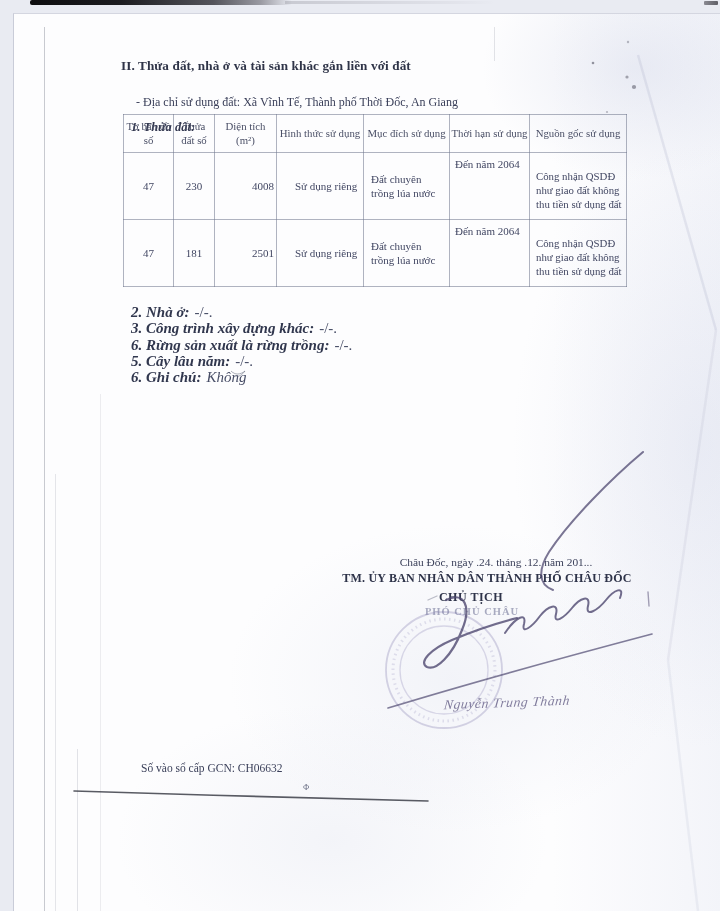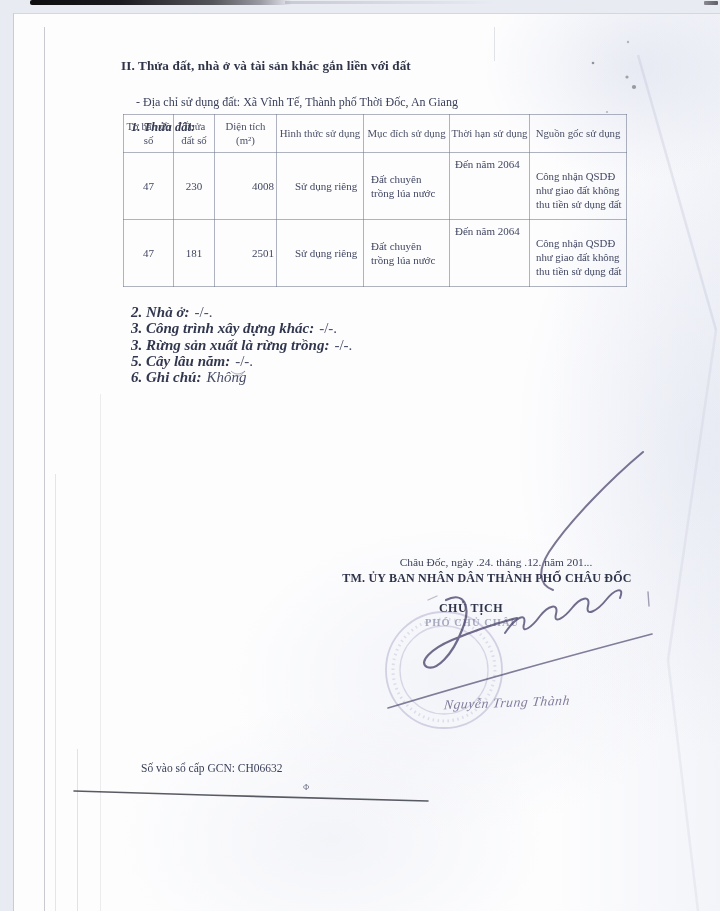--- a/index.html
+++ b/index.html
@@ -58,21 +58,21 @@
   td.c6{text-align:left;vertical-align:top;padding-top:16px;padding-left:6px;font-size:10.8px;}
 
   .items-list{position:absolute;left:117px;top:282px;font-size:15px;line-height:16.3px;color:#3b405a;margin-top:8px;}
   .item-label{font-weight:bold;font-style:italic;color:#31374e;}
   .item-value{margin-left:5px;color:#474d66;}
   .item-value.note{font-style:italic;}
 
   .sig-block{position:absolute;left:283px;top:542px;width:380px;text-align:center;color:#33384e;}
   .sig-date{font-size:11.4px;position:relative;left:9px;color:#3b405a;}
   .sig-committee{font-size:12px;font-weight:bold;margin-top:3px;letter-spacing:0.2px;color:#2e3349;}
-  .sig-title{font-size:12px;font-weight:bold;margin-top:15px;position:relative;left:-16px;letter-spacing:0.5px;color:#2e3349;}
+  .sig-title{font-size:12px;font-weight:bold;margin-top:4px;position:relative;left:-16px;letter-spacing:0.5px;color:#2e3349;}
   .sig-stamp-title{font-size:10.5px;font-weight:bold;margin-top:1px;position:relative;left:-15px;letter-spacing:1px;color:rgba(125,128,160,0.65);}
   .signer-name{
     position:absolute;left:383px;top:681px;width:220px;text-align:center;
     font-style:italic;font-size:13.5px;color:rgba(88,82,124,0.75);
     transform:skewX(-8deg) rotate(-2deg);letter-spacing:0.6px;
   }
   .registry-line{position:absolute;left:127px;top:748px;font-size:11.5px;color:#3b405a;}
   .registry-mark{position:absolute;left:289px;top:769px;font-size:8px;color:#70758a;}
 
   svg.overlay{position:absolute;left:0;top:0;width:720px;height:911px;pointer-events:none;}
@@ -127,21 +127,21 @@
             <td class="c5">Đến năm 2064</td>
             <td class="c6">Công nhận QSDĐ như giao đất không thu tiền sử dụng đất</td>
           </tr>
         </tbody>
     </table>
   </div>
 
   <div class="items-list">
       <div><span class="item-label">2. Nhà ở:</span><span class="item-value">-/-.</span></div>
       <div><span class="item-label">3. Công trình xây dựng khác:</span><span class="item-value">-/-.</span></div>
-      <div><span class="item-label">3. Rừng sản xuất là rừng trồng:</span><span class="item-value">-/-.</span></div>
+      <div><span class="item-label">6. Rừng sản xuất là rừng trồng:</span><span class="item-value">-/-.</span></div>
       <div><span class="item-label">5. Cây lâu năm:</span><span class="item-value">-/-.</span></div>
       <div><span class="item-label">6. Ghi chú:</span><span class="item-value note">Không</span></div>
     </div>
 
   <div class="sig-block">
     <div class="sig-date">Châu Đốc, ngày .24. tháng .12. năm 201...</div>
     <div class="sig-committee">TM. ỦY BAN NHÂN DÂN THÀNH PHỐ CHÂU ĐỐC</div>
     <div class="sig-title">CHỦ TỊCH</div>
     <div class="sig-stamp-title">PHÓ CHỦ CHÂU</div>
   </div>

